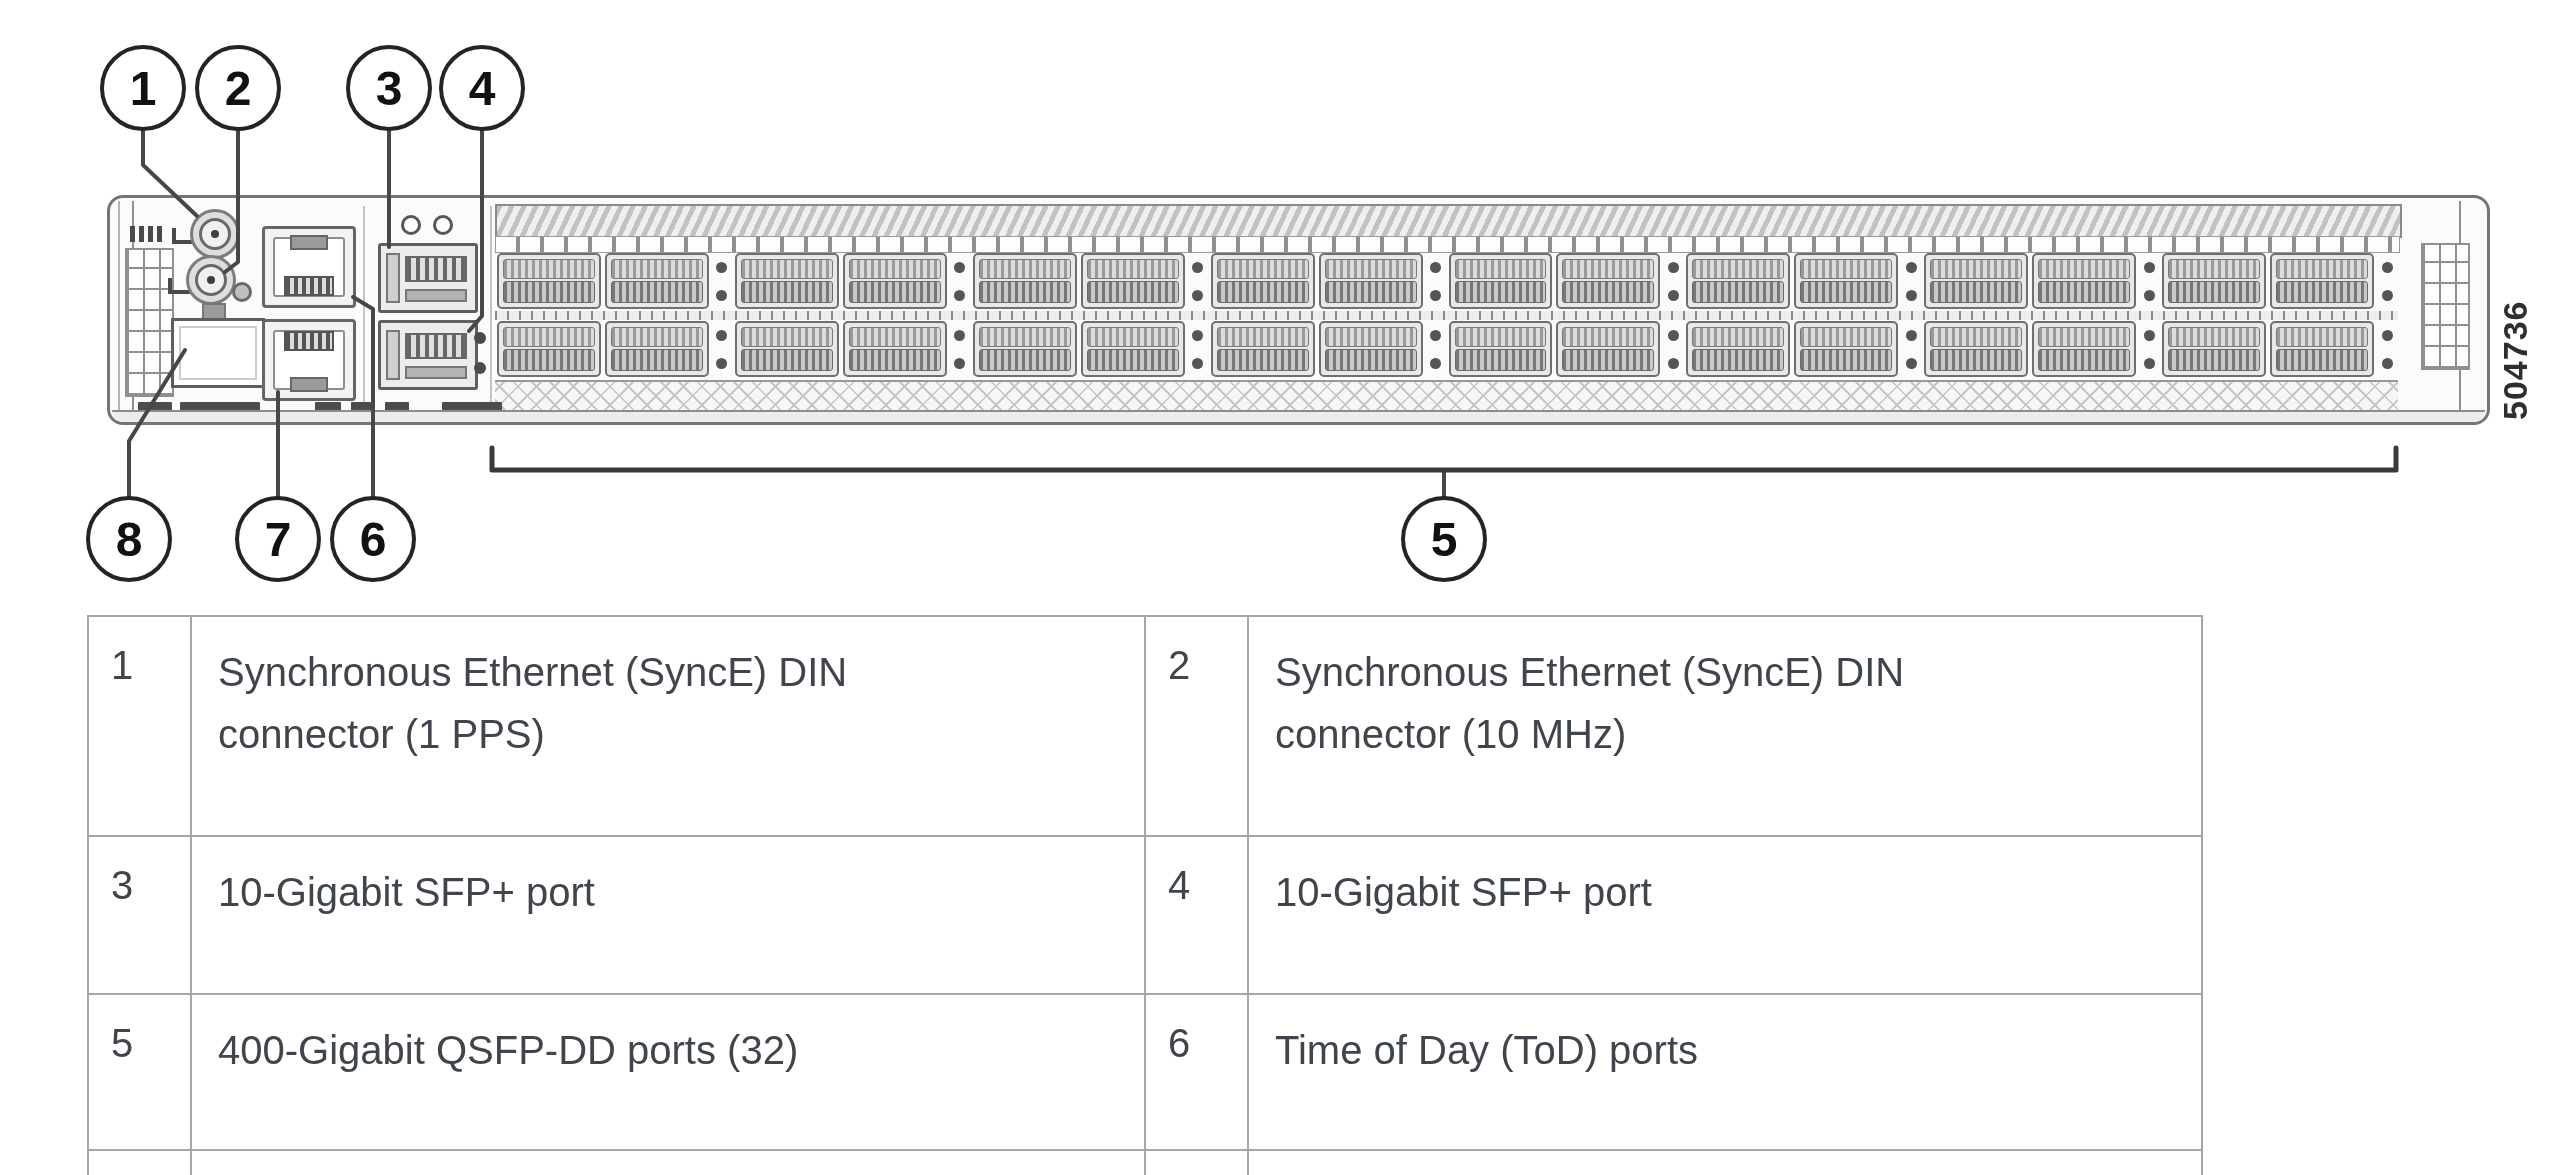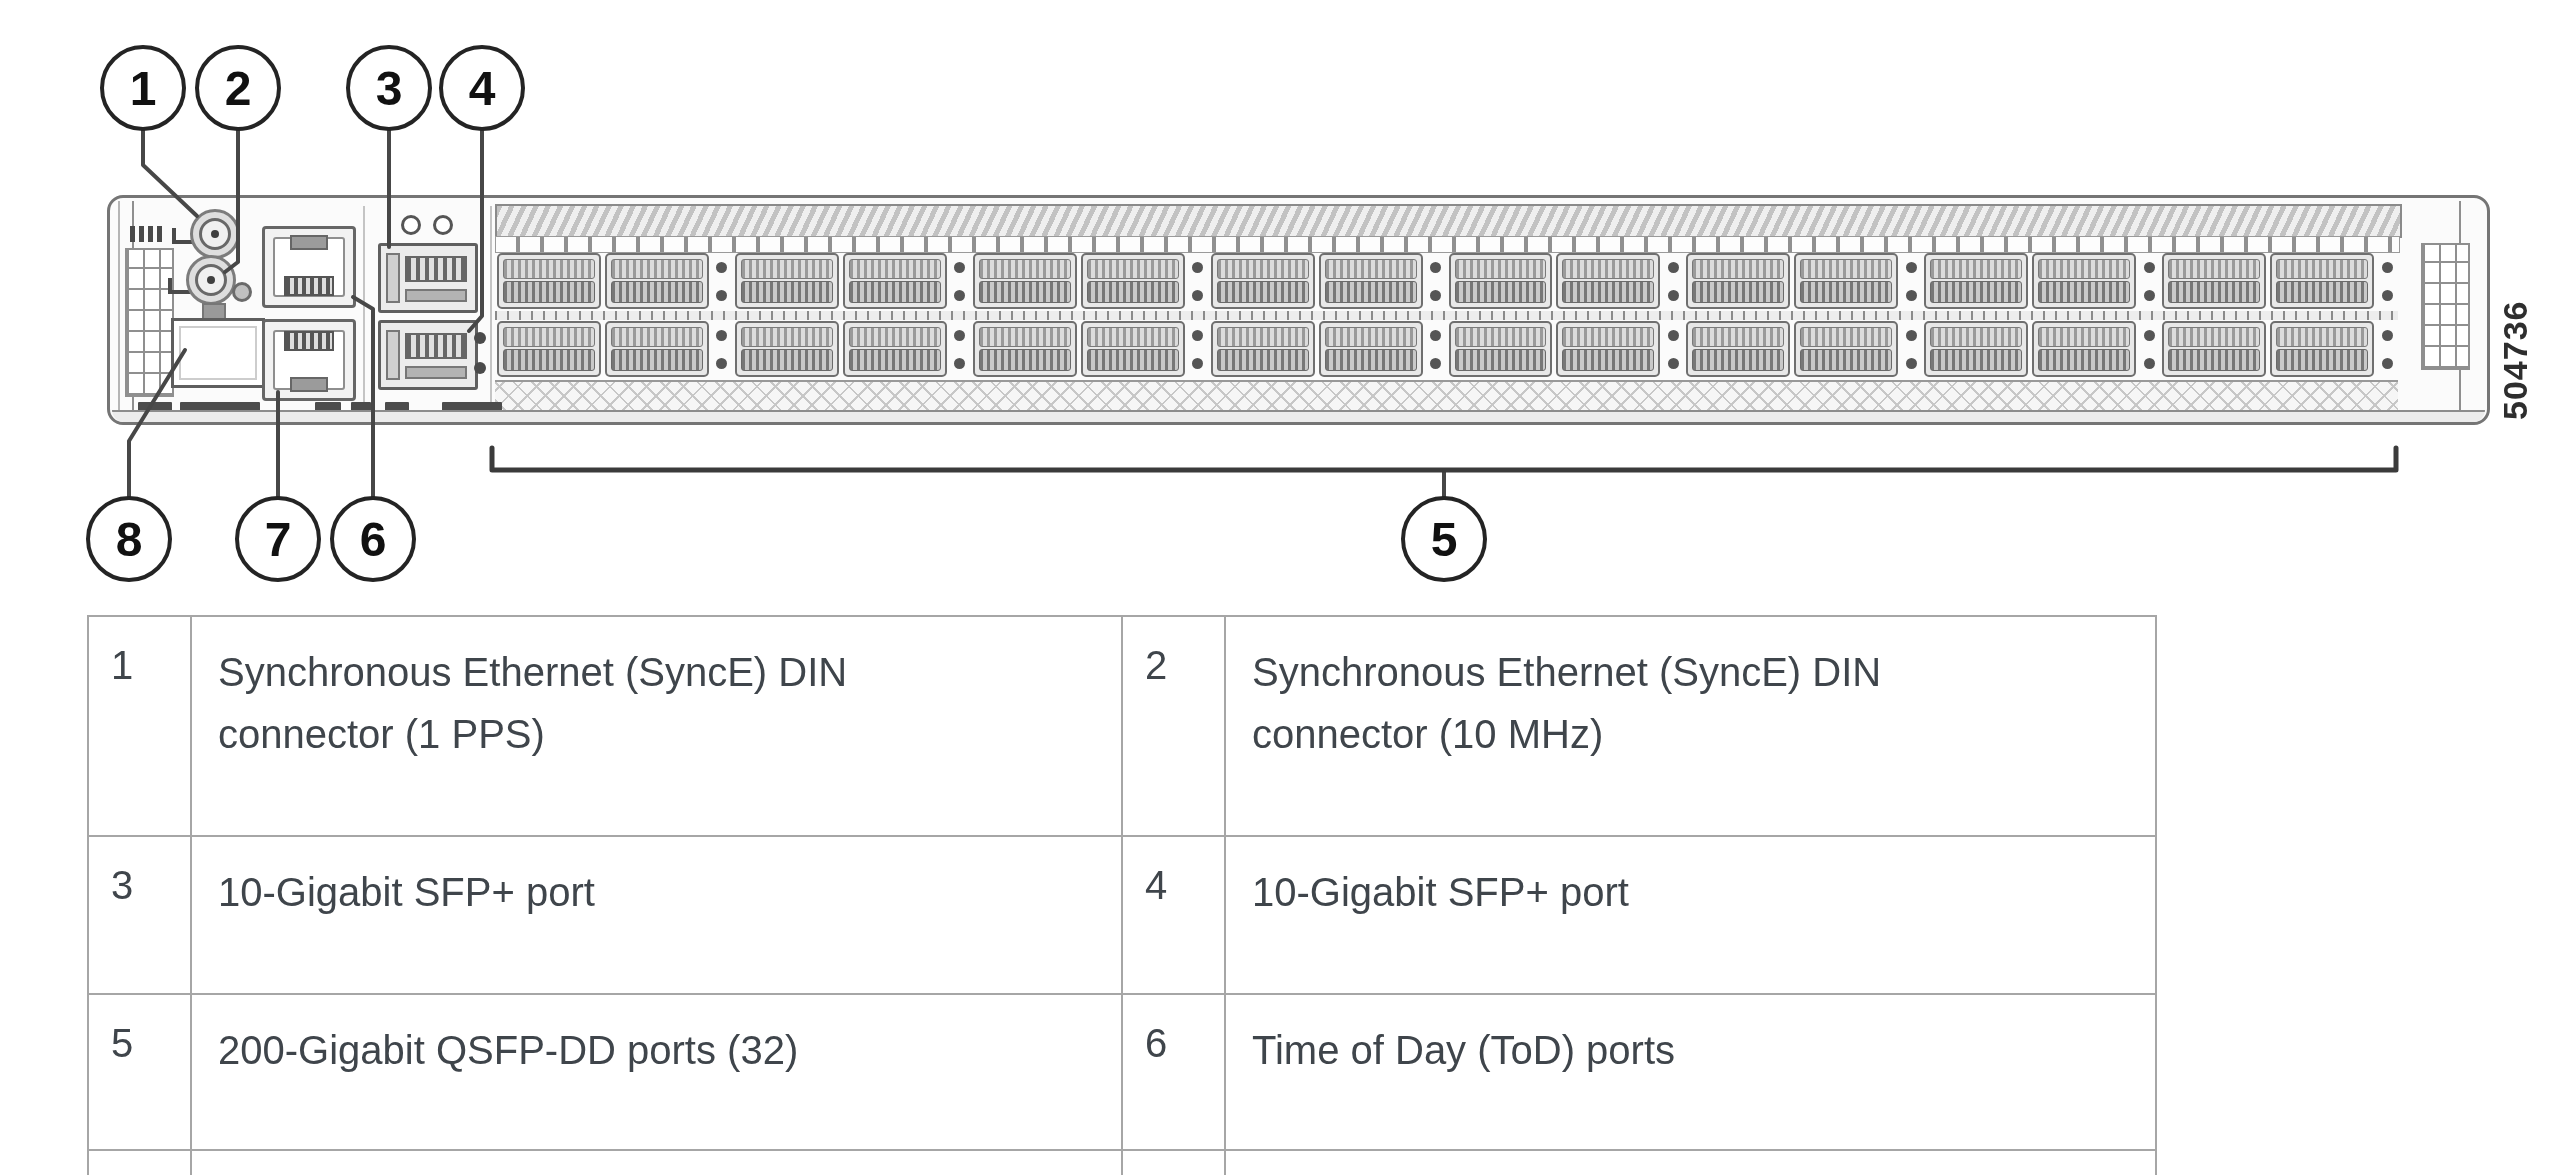--- a/index.html
+++ b/index.html
@@ -94,21 +94,21 @@
   .ledcol{flex:0 0 22px;display:flex;flex-direction:column;justify-content:space-around;align-items:center;}
   .led{width:11px;height:11px;border-radius:50%;background:#555;}
 
   .watermark{position:absolute;left:2496px;top:420px;transform:rotate(-90deg);transform-origin:0 0;
              font-size:34px;font-weight:bold;color:#2e2e2e;letter-spacing:1px;z-index:2;}
 
   
   table.legend{position:absolute;left:87px;top:615px;border-collapse:collapse;background:#fff;z-index:1;}
   table.legend td{border:2px solid #a6a6a6;vertical-align:top;color:#3f454b;font-size:40px;}
   td.num{width:79px;padding:26px 0 0 22px;}
-  td.desc{padding:24px 19px 24px 26px;}
+  td.desc{padding:24px 42px 24px 26px;}
   td.desc1{width:884px;} td.desc2{width:884px;}
   .desc-text{max-width:700px;line-height:1.55;}
   tr.r1 td{height:170px;} tr.r2 td{height:108px;} tr.r3 td{height:106px;} tr.r4 td{height:110px;}
 </style>
 </head>
 <body>
 
 <div class="figure">
 
   <svg class="leaders" width="2560" height="615">
@@ -317,21 +317,21 @@
           <div class="desc-text">10-Gigabit SFP+ port</div>
         </td>
     <td class="num">4</td>
     <td class="desc desc2">
           <div class="desc-text">10-Gigabit SFP+ port</div>
         </td>
   </tr>
   <tr class="r3">
     <td class="num">5</td>
     <td class="desc desc1">
-          <div class="desc-text">200-Gigabit QSFP-DD ports (32)</div>
+          <div class="desc-text">400-Gigabit QSFP-DD ports (32)</div>
         </td>
     <td class="num">6</td>
     <td class="desc desc2">
           <div class="desc-text">Time of Day (ToD) ports</div>
         </td>
   </tr>
   <tr class="r4">
     <td class="num">7</td>
     <td class="desc desc1"></td>
     <td class="num">8</td>

